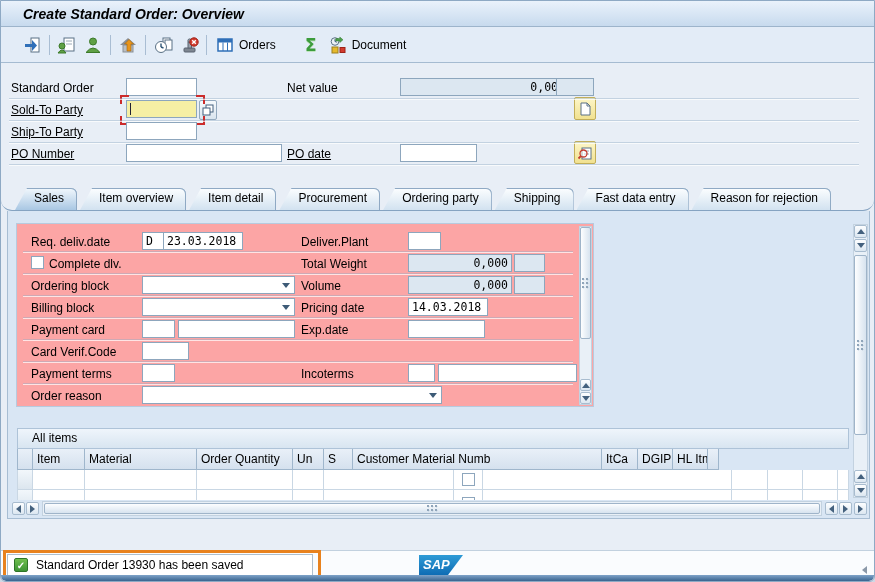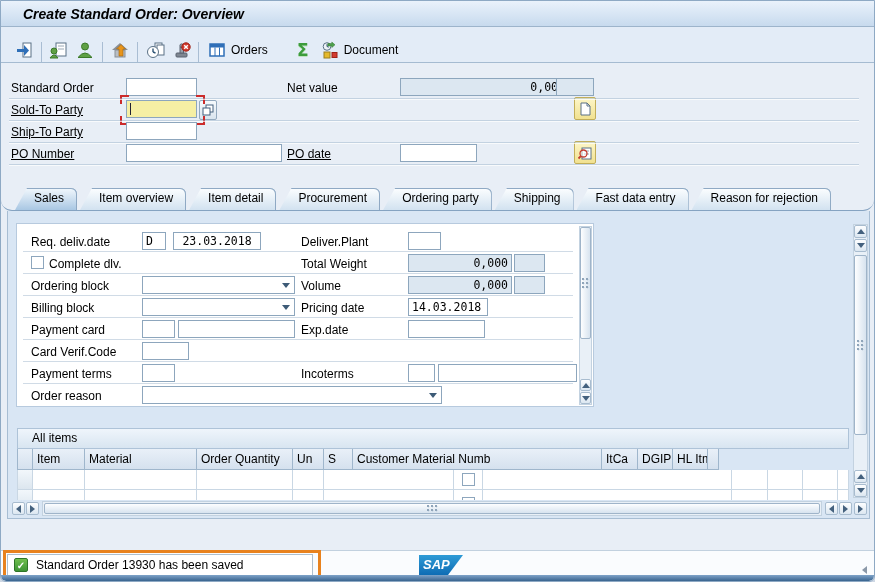--- a/index.html
+++ b/index.html
@@ -15,21 +15,21 @@
     position:absolute; left:0; top:0; right:0; height:26px;
     background:linear-gradient(#EAF2FB,#C7DAEE);
     border-bottom:1px solid #9DB4CB;
     display:flex; align-items:center; padding-left:22px;
   }
   .titlebar .title{ font-size:14px; font-weight:bold; font-style:italic; }
   
   .toolbar{
     position:absolute; left:0; top:26px; right:0; height:36px;
     background:#E3ECF7; border-bottom:1px solid #A5BBD1;
-    display:flex; align-items:flex-end; padding-left:10px; 
+    display:flex; align-items:center; padding-left:18px; 
   }
   .tbtn{
     width:26px; height:24px; border:none; background:transparent;
     display:flex; align-items:center; justify-content:center; cursor:pointer; padding:0;
   }
   .tbtn-lbl{
     height:24px; border:none; background:transparent; cursor:pointer;
     display:flex; align-items:center; gap:4px; font:12px "Liberation Sans",sans-serif; padding:0 4px;
   }
   .tsep{ width:1px; height:20px; background:#A9BDD3; margin:0 4px; }
@@ -83,21 +83,21 @@
     box-shadow:inset 0 1px 0 #8FA9C4, inset -1px 0 0 #8FA9C4;
   }
   .tab.active{ background:linear-gradient(#F2F8FD,#A9C7E3); }
   
   .tabpanel{
     position:absolute; left:6px; top:210px; width:863px; height:308px;
     background:#D9E6F4; border:1px solid #A7BDD3; border-top:none;
   }
   .group{
     position:absolute; left:8px; top:12px; width:578px; height:184px;
-    border:1px solid #B7CADE; background:#ffffff;
+    border:1px solid #B7CADE; background:#fca5a5;
   }
   
   .sbtn{
     position:absolute; background:linear-gradient(#FDFEFF,#DCE7F1);
     border:1px solid #A8BCCF; border-radius:2px;
     display:flex; align-items:center; justify-content:center; cursor:pointer; padding:0;
   }
   .tri-up{ width:0;height:0;border-left:4px solid transparent;border-right:4px solid transparent;border-bottom:5px solid #44617E; }
   .tri-down{ width:0;height:0;border-left:4px solid transparent;border-right:4px solid transparent;border-top:5px solid #44617E; }
   .tri-left{ width:0;height:0;border-top:4px solid transparent;border-bottom:4px solid transparent;border-right:5px solid #44617E; }
@@ -309,21 +309,21 @@
     <span class="tab">Shipping</span>
     <span class="tab">Fast data entry</span>
     <span class="tab">Reason for rejection</span>
   </div>
 
   <div class="tabpanel">
 
     <div class="group">
       <span class="lbl" style="left:14px;top:9px">Req. deliv.date</span>
       <input class="fld" style="left: 125px; top: 8px; width: 24px;" value="D">
-      <input class="fld" style="left: 156px; top: 8px; width: 88px; text-align: center;" value="23.03.2018">
+      <input class="fld" style="left: 146px; top: 8px; width: 80px;" value="23.03.2018">
       <span class="lbl" style="left:284px;top:9px">Deliver.Plant</span>
       <input class="fld" style="left: 391px; top: 8px; width: 33px;">
 
       <input type="checkbox" class="cb" style="left: 14px; top: 32px;">
       <span class="lbl" style="left:32px;top:31px">Complete dlv.</span>
       <span class="lbl" style="left:284px;top:31px">Total Weight</span>
       <div class="fld ro" style="left:391px;top:30px;width:104px">0,000</div>
       <div class="fld ro" style="left:497px;top:30px;width:31px"></div>
 
       <span class="lbl" style="left:14px;top:53px">Ordering block</span>

